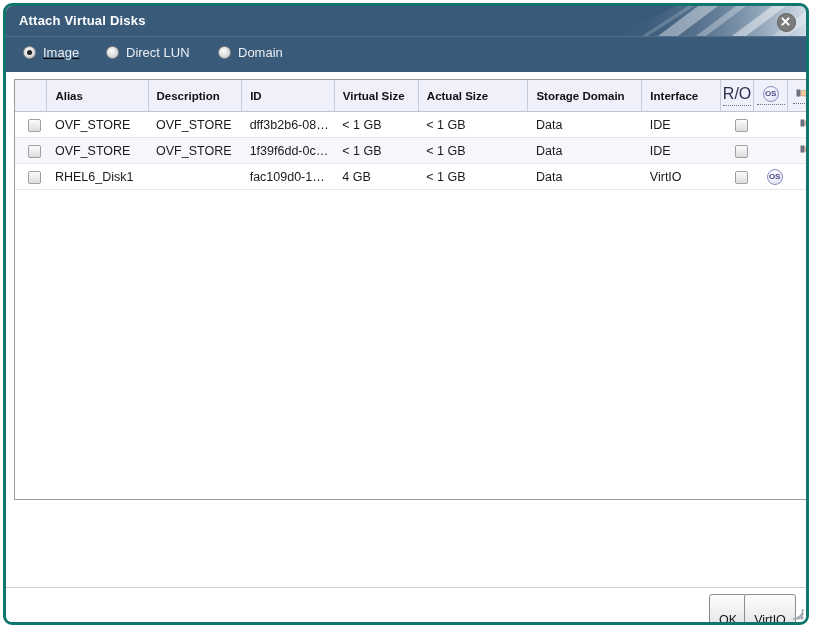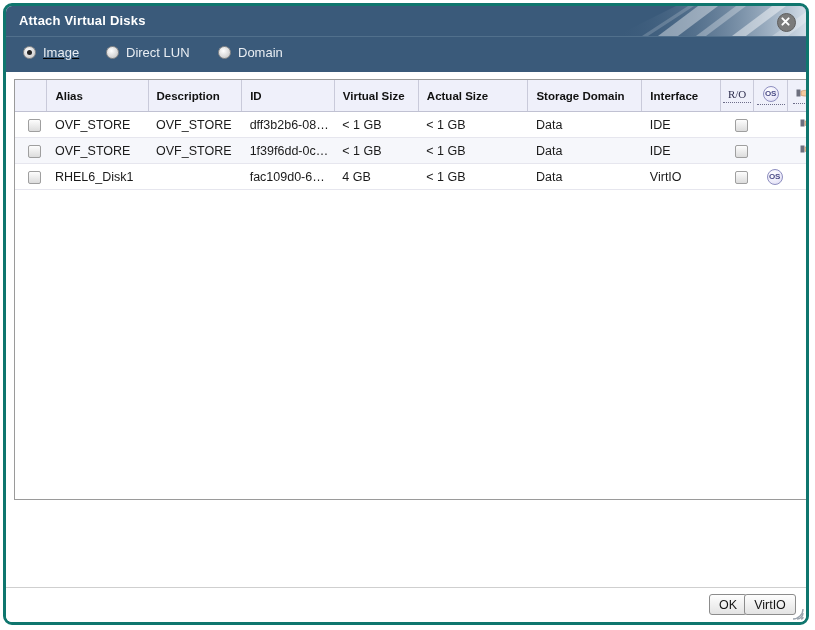--- a/index.html
+++ b/index.html
@@ -251,21 +251,21 @@
     position: absolute;
     top: 6px;
     height: 21px;
     box-sizing: border-box;
     border: 1px solid #8c8c8c;
     border-radius: 3px;
     background: linear-gradient(#fefefe, #e3e3e3);
     font-family: "Liberation Sans", sans-serif;
     font-size: 12.5px;
     color: #141414;
-    padding: 1px 9px;
+    padding: 16px 9px;
     cursor: pointer;
     line-height: 19px;
   }
   #ok-button { right: 59px; min-width: 34px; }
   #cancel-button { right: 10px; min-width: 52px; }
   #resize-grip {
     position: absolute;
     right: 2px;
     bottom: 2px;
     width: 14px;
@@ -336,21 +336,21 @@
           <th></th>
           <th>Alias</th>
           <th>Description</th>
           <th>ID</th>
           <th>Virtual Size</th>
           <th>Actual Size</th>
           <th>Storage Domain</th>
           <th>Interface</th>
           <th class="icon-head">
             <div class="head-stack">
-              <span style="font-weight:normal;font-size:11px;color:#2e2e4e;font-family:Liberation Serif, serif;">R/O</span>
+              <span style="font-weight:normal;font-size:16px;color:#2e2e4e;">R/O</span>
               <span class="head-dots"></span>
             </div>
           </th>
           <th class="icon-head">
             <div class="head-stack">
               <span class="os-badge">OS</span>
               <span class="head-dots"></span>
             </div>
           </th>
           <th class="icon-head last-head">
@@ -417,21 +417,21 @@
             </span>
           </td>
         </tr>
 
         <tr class="odd-row">
           <td class="cell-center">
             <span class="cbox"></span>
           </td>
           <td>RHEL6_Disk1</td>
           <td></td>
-          <td>fac109d0-6…</td>
+          <td>fac109d0-1…</td>
           <td>4 GB</td>
           <td>&lt; 1 GB</td>
           <td>Data</td>
           <td>VirtIO</td>
           <td class="cell-center">
             <span class="cbox"></span>
           </td>
           <td class="cell-center">
             <span class="os-badge">OS</span>
           </td>

